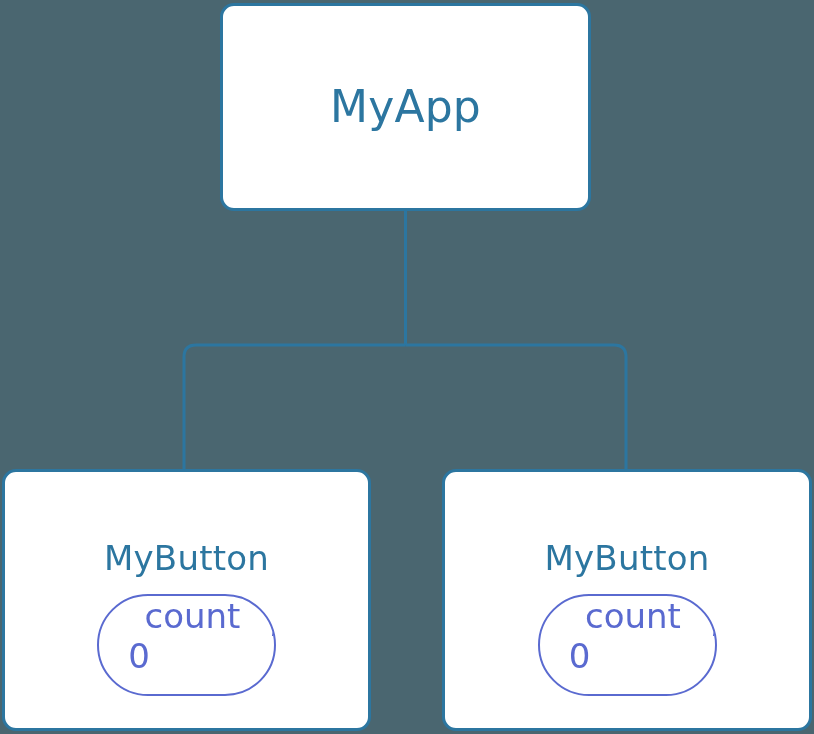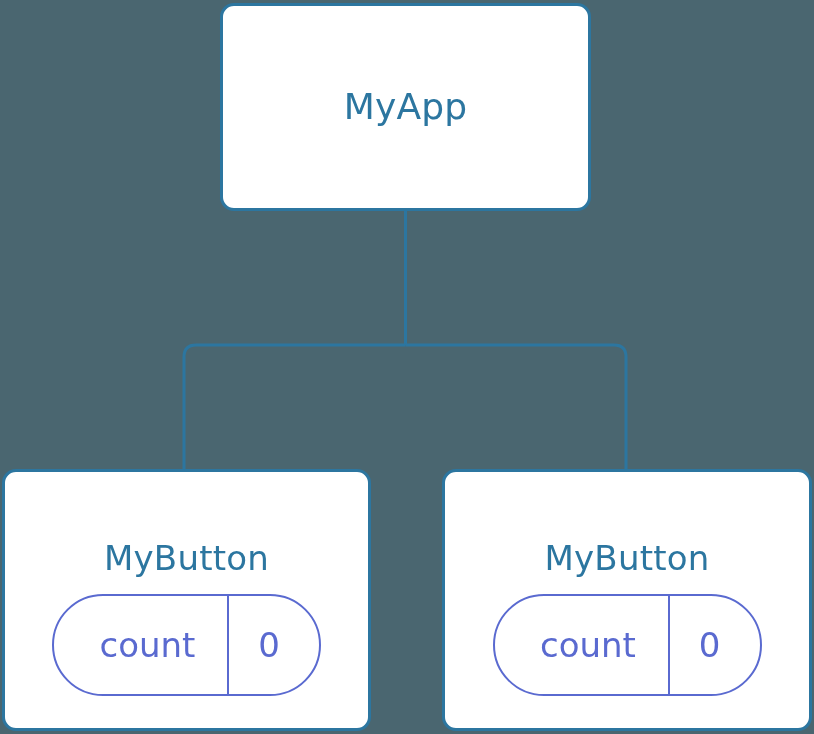--- a/index.html
+++ b/index.html
@@ -64,21 +64,21 @@
   .node-card.leaf-right {
     left: 442px;
     top: 469px;
     width: 370px;
     height: 262px;
     padding-top: 36px;
   }
 
   .node-title {
     color: #2c76a0;
-    font-size: 36px;
+    font-size: 44px;
     line-height: 1;
     letter-spacing: 0.2px;
     white-space: nowrap;
   }
 
   .node-card.leaf-left .node-title,
   .node-card.leaf-right .node-title {
     font-size: 34px;
   }
 
@@ -86,20 +86,21 @@
   .state-pill {
     margin-top: 19px;
     height: 102px;
     display: flex;
     align-items: stretch;
     border: 2px solid #5a6ad0;
     border-radius: 9999px;
     box-sizing: border-box;
     background: transparent;
     overflow: hidden;
+    flex-direction: column;
   }
 
   .pill-key {
     width: 175px;
     display: flex;
     align-items: center;
     justify-content: center;
     color: #5a6ad0;
     font-size: 34px;
     border-right: 2px solid #5a6ad0;

